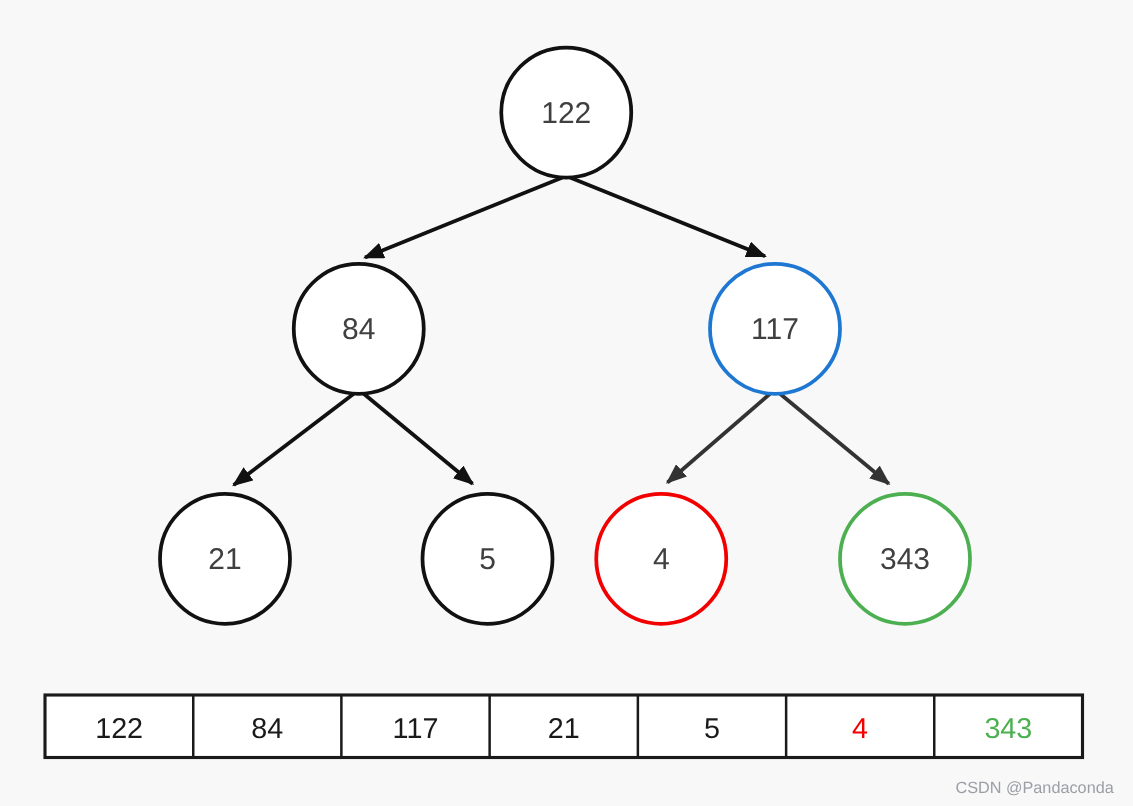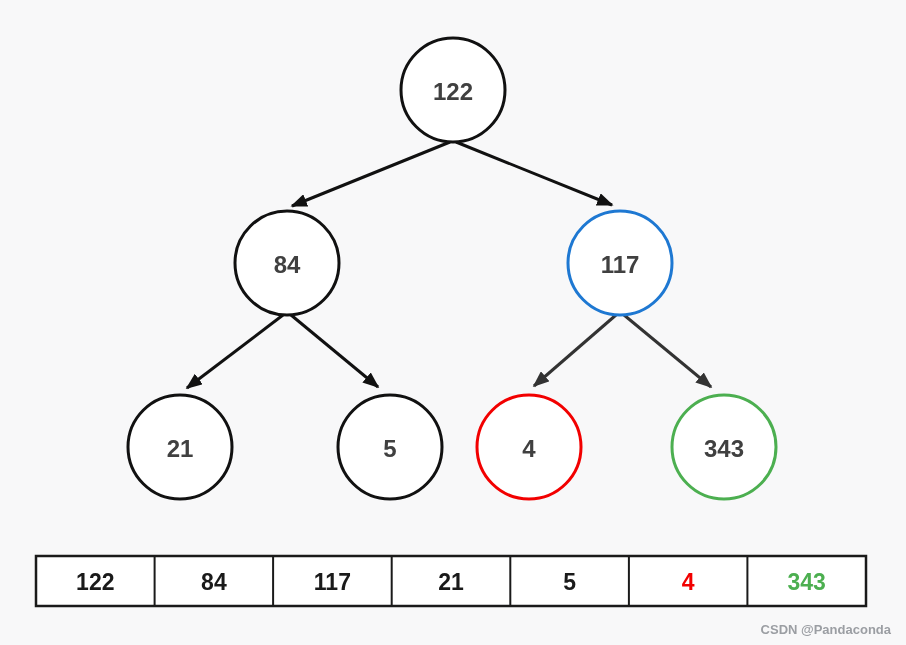--- a/index.html
+++ b/index.html
@@ -8,21 +8,20 @@
     width: 906px;
     height: 645px;
     background: #f8f8f9;
     font-family: "Liberation Sans", sans-serif;
     overflow: hidden;
   }
   .stage {
     position: relative;
     width: 823px;
     height: 645px;
-    font-weight: bold;
   }
   svg { display: block; }
   .node-circle {
     fill: #ffffff;
     stroke-width: 3;
   }
   .node-label {
     font-family: "Liberation Sans", sans-serif;
     font-size: 24px;
     text-anchor: middle;

